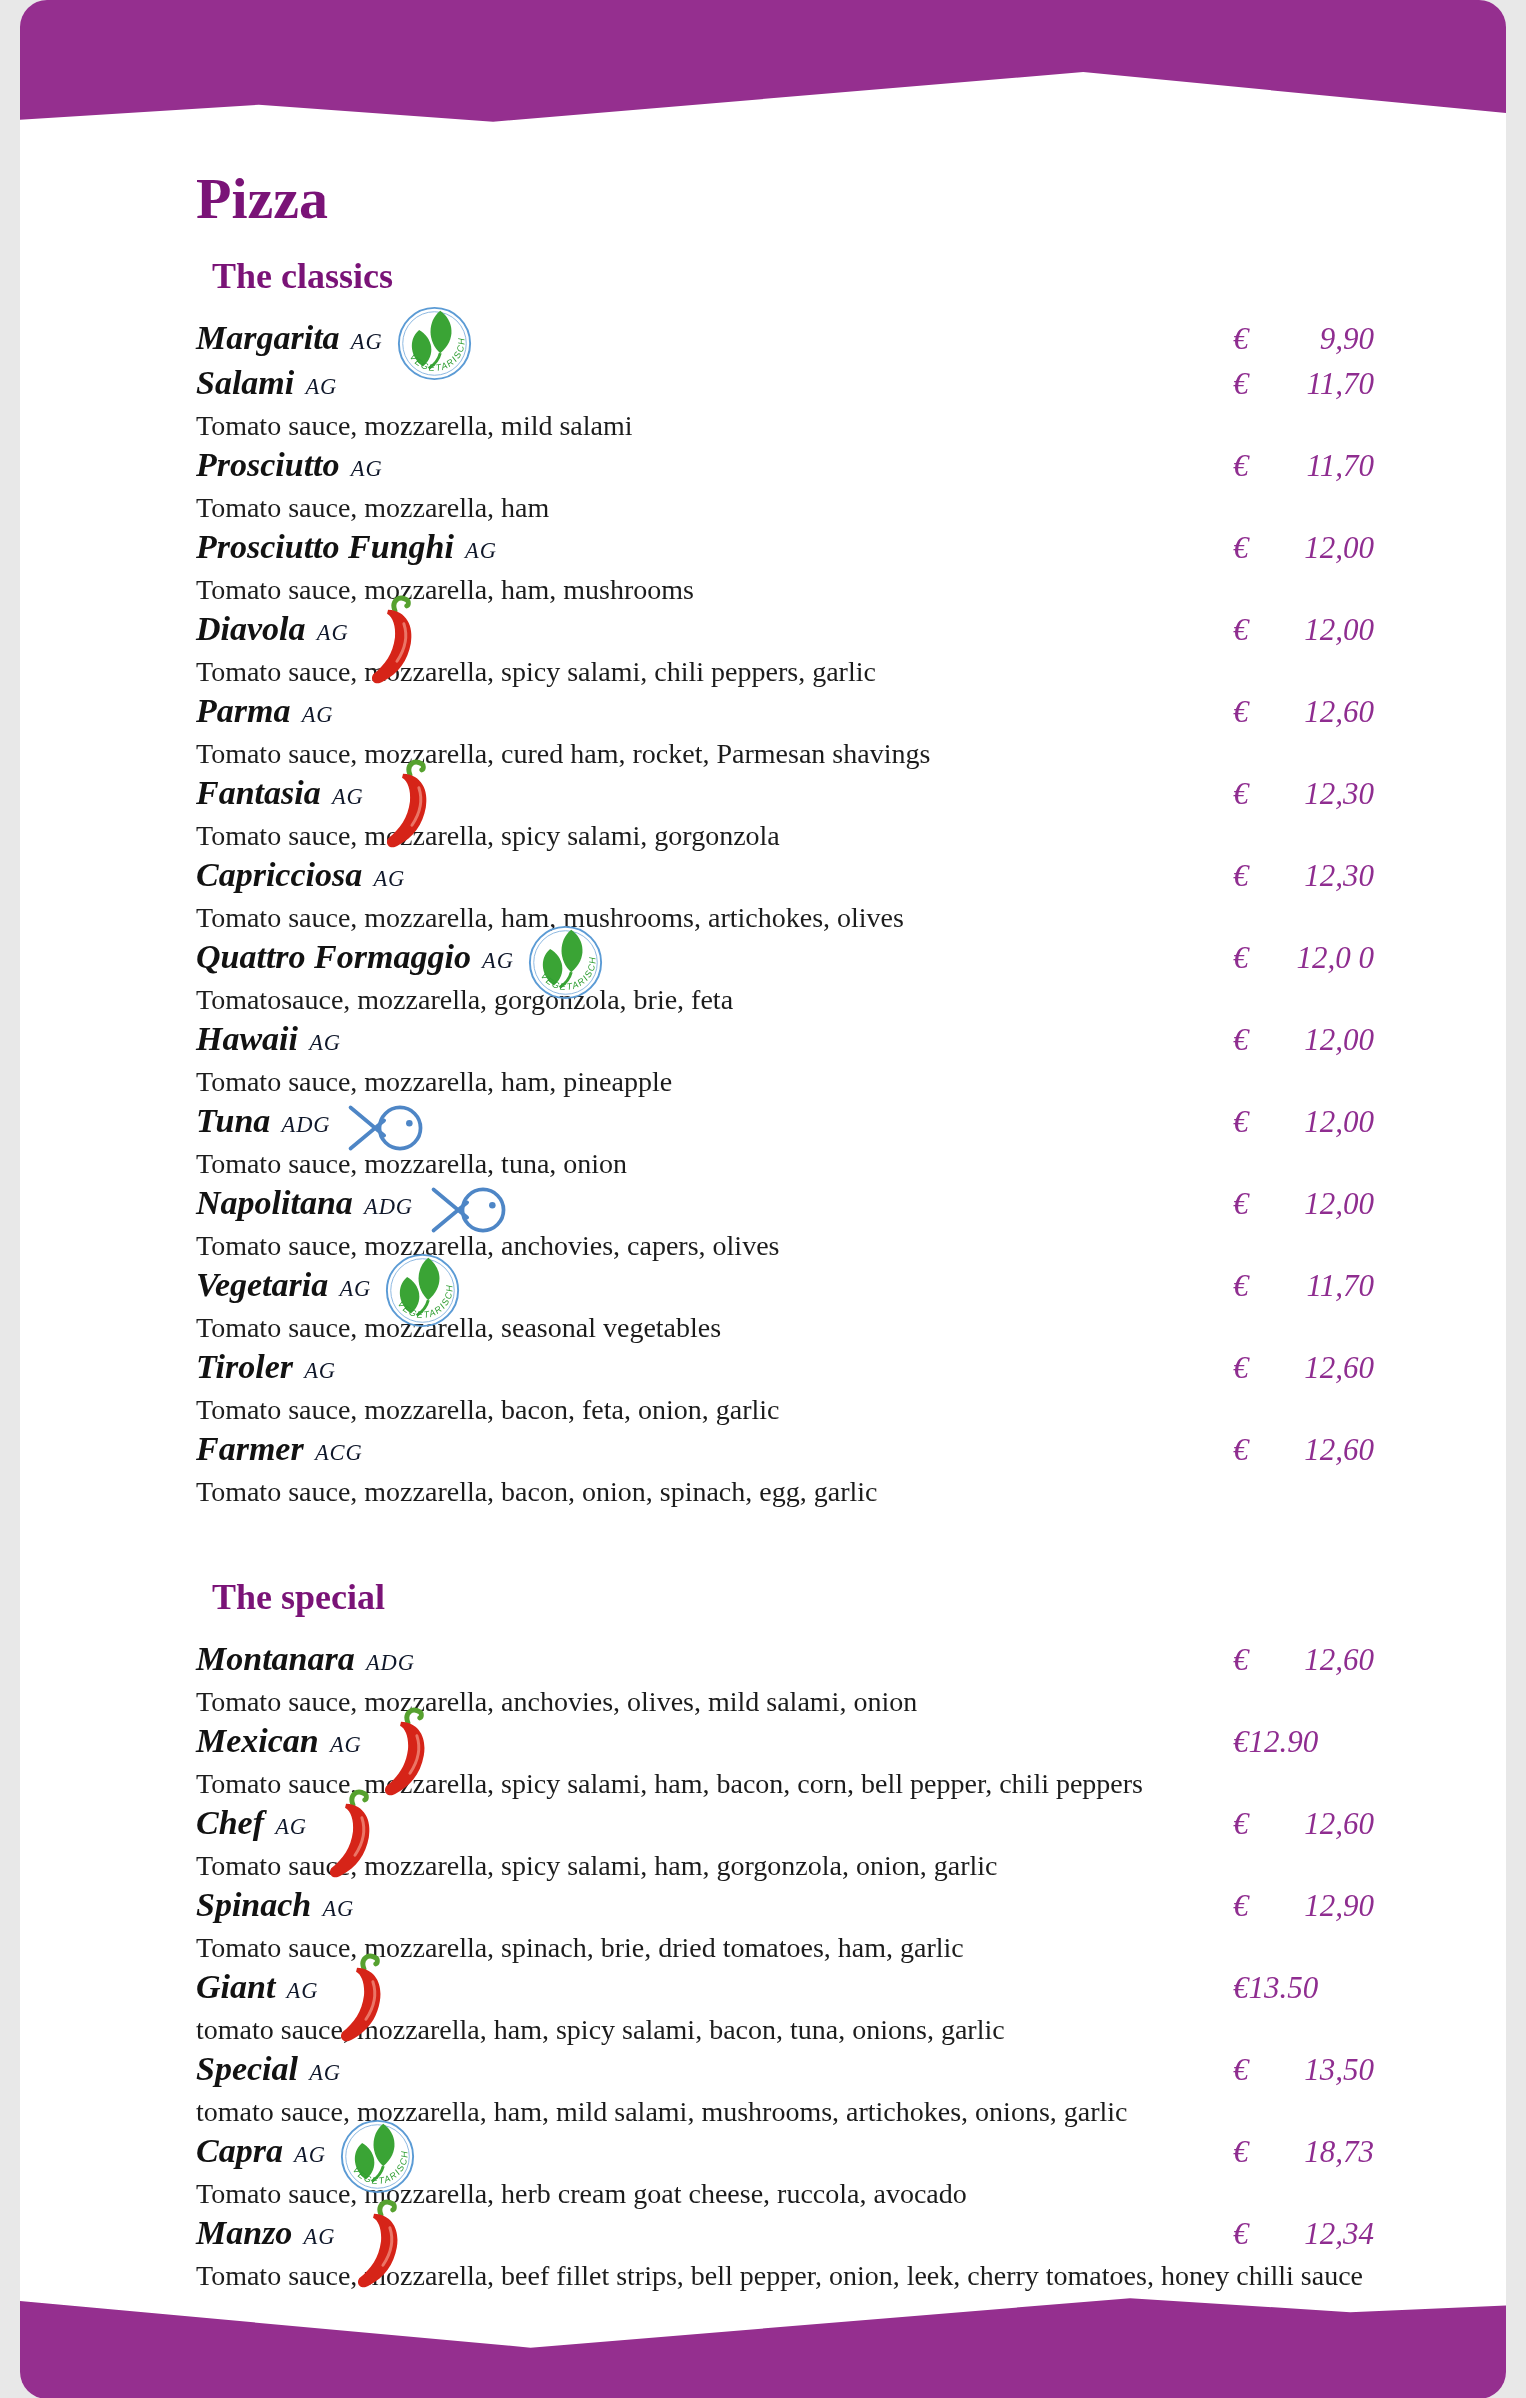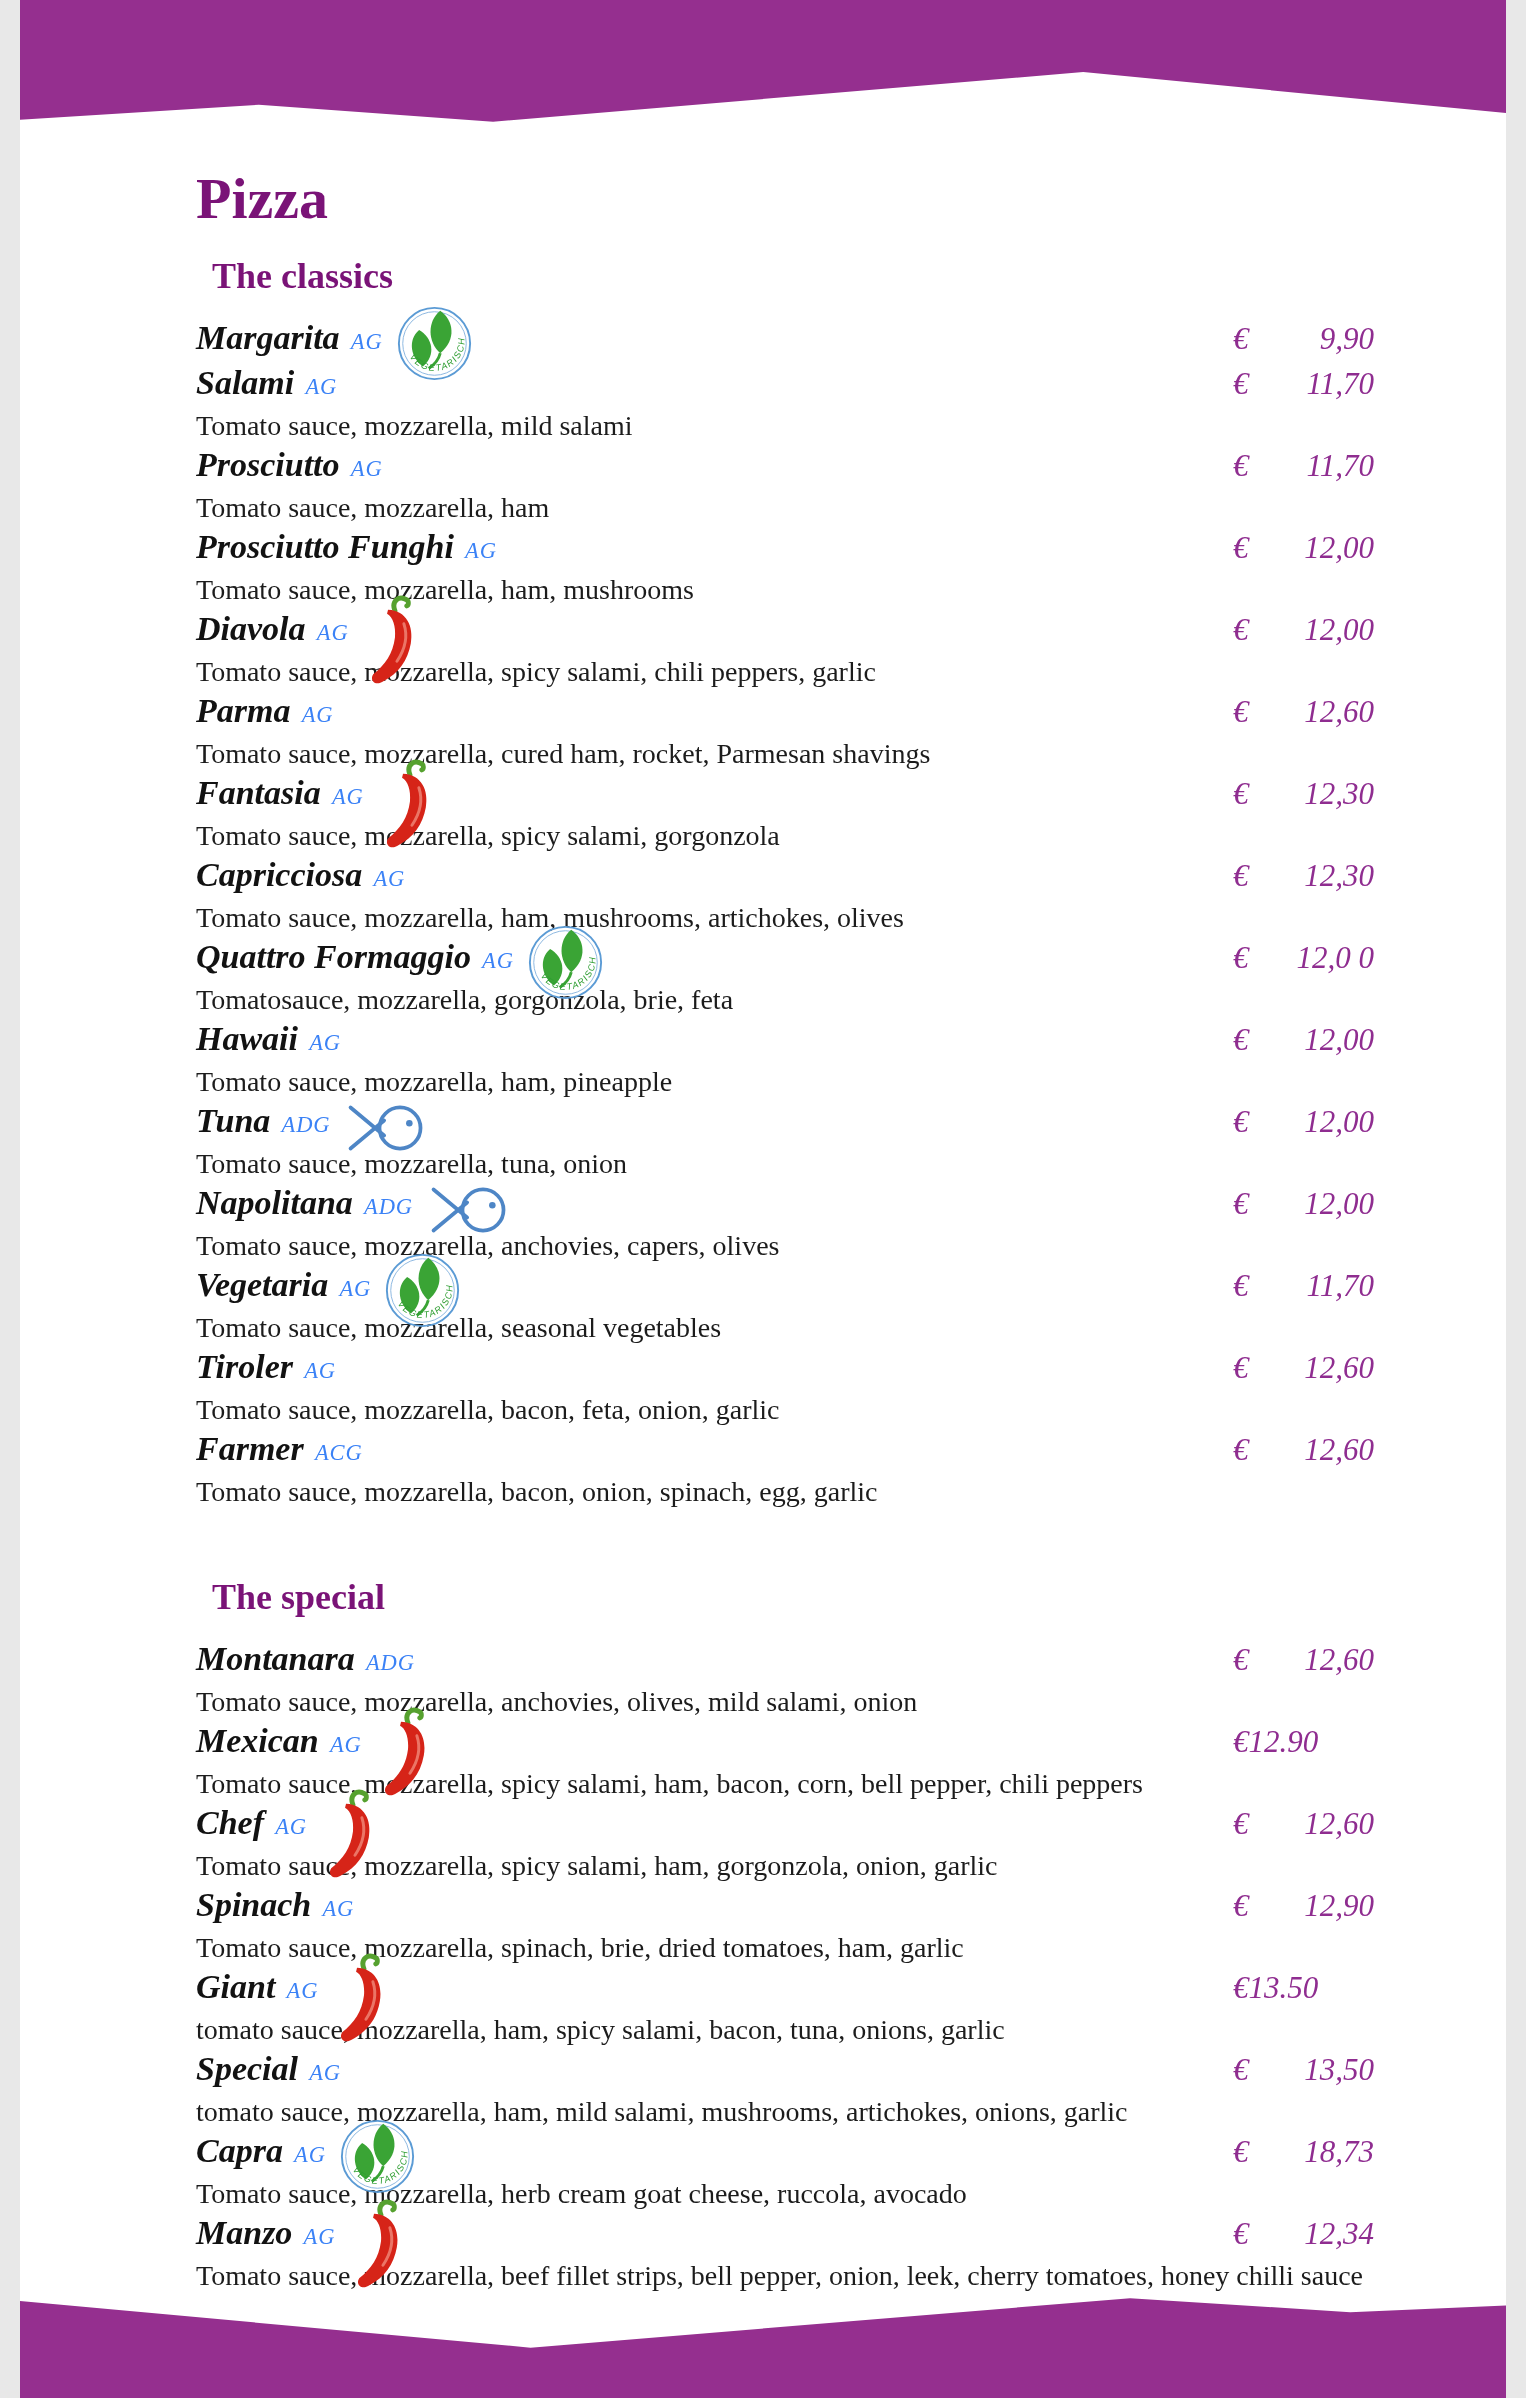--- a/index.html
+++ b/index.html
@@ -4,20 +4,21 @@
 <style>
   html,body { margin:0; padding:0; background:#e8e8e8; }
   .page {
     position: relative;
     width: 1486px;
     height: 2399px;
     margin: 0 auto;
     background: #ffffff;
     overflow: hidden;
     font-family: "Liberation Serif", "DejaVu Serif", serif;
+    border-radius: 27px;
   }
   .banner { position:absolute; left:0; width:1526px; display:block; }
   .banner-top { top:0; height:131px; }
   .banner-bottom { bottom:0; height:112px; }
 
   .content { position:absolute; top:0; left:0; width:1526px; box-sizing:border-box;
              padding:167px 130px 0 176px; }
 
   h1.page-title {
     margin:0 0 24px 0;
@@ -28,21 +29,21 @@
   h2.section-heading {
     margin:0 0 19px 16px;
     font-size:36px; line-height:43px; font-weight:bold;
     color:#7a1377;
   }
   .item-head {
     display:flex; align-items:baseline;
     line-height:41px; padding-right:42px;font-style:italic;
   }
   .item-name { font-size:34px; font-weight:bold; color:#121212; white-space:nowrap; }
-  .item-code { font-size:22.5px; color:#3b82f6; margin-left:11.2px; letter-spacing:0.9px; white-space:nowrap; }
+  .item-code { font-size:22.5px; color:#0f172a; margin-left:11.2px; letter-spacing:0.9px; white-space:nowrap; }
   .item-desc { font-size:28px; line-height:37px; color:#1c1c1c; }
   .item-price {
     margin-left:auto; width:141px; flex:0 0 141px;
     display:flex; justify-content:space-between;
     font-size:31px; color:#8f2d90; white-space:pre;
   }
   .item-price.single { display:block; }
   .icon-wrap { position:relative; align-self:center; height:0.9px; }
   .icon-wrap.veg   { width:90px; }
   .icon-wrap.chili { width:73px; }

